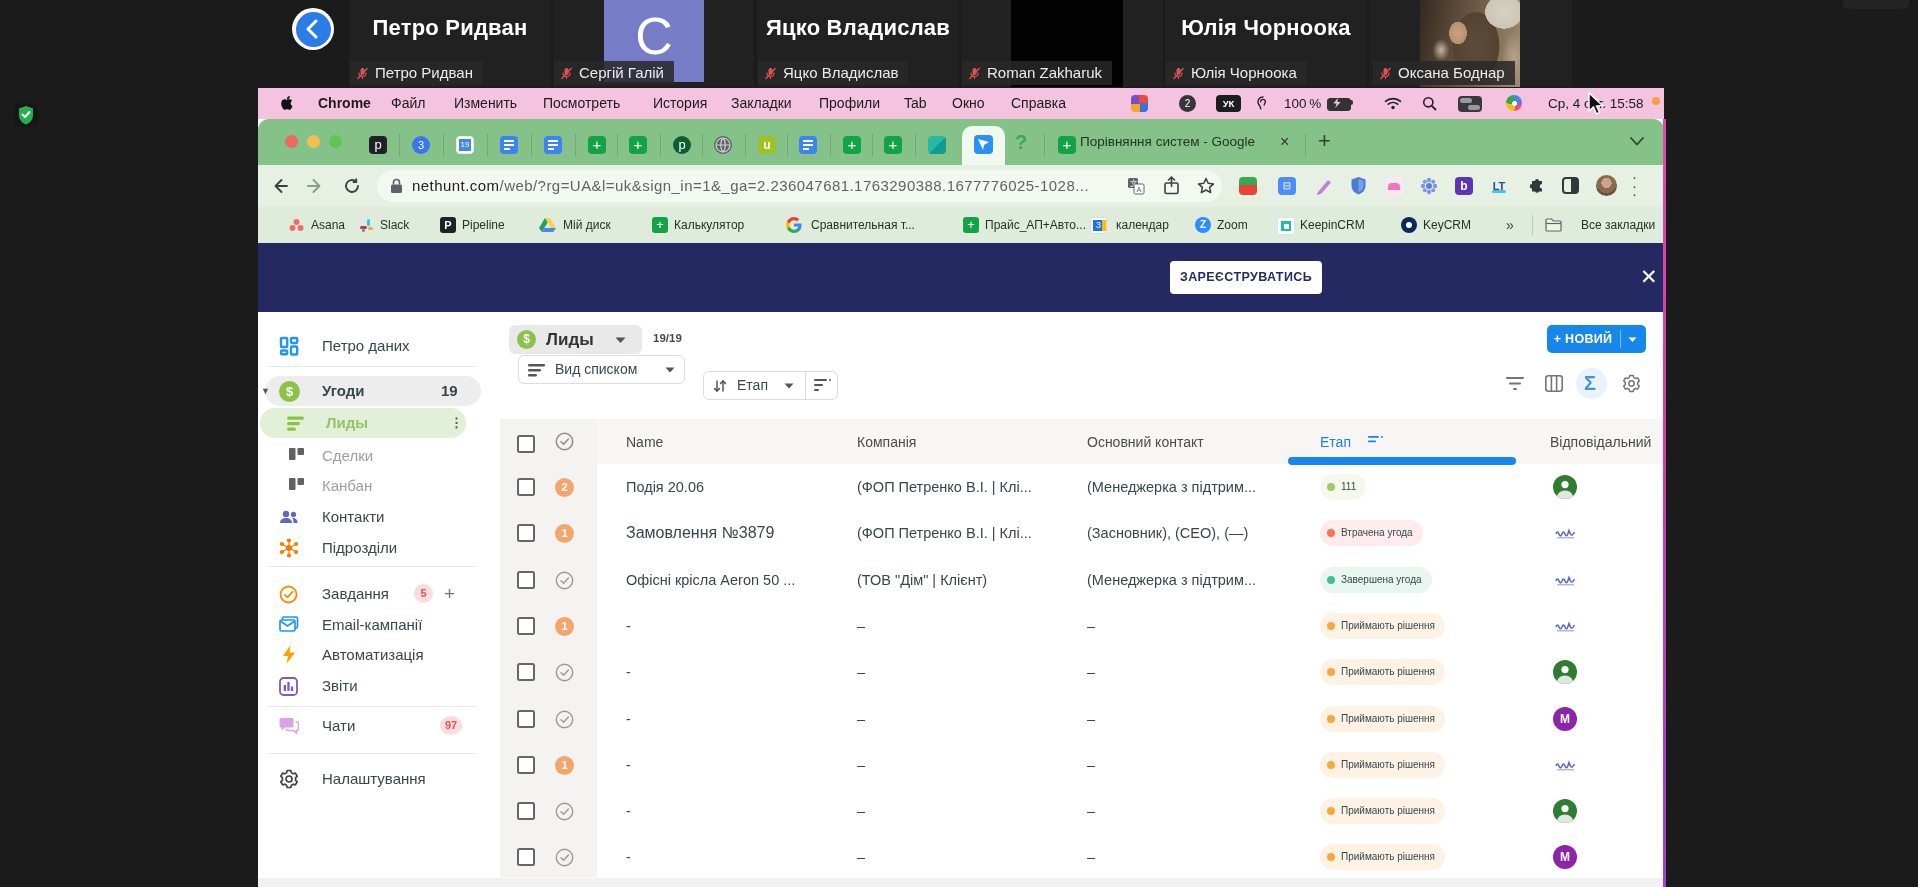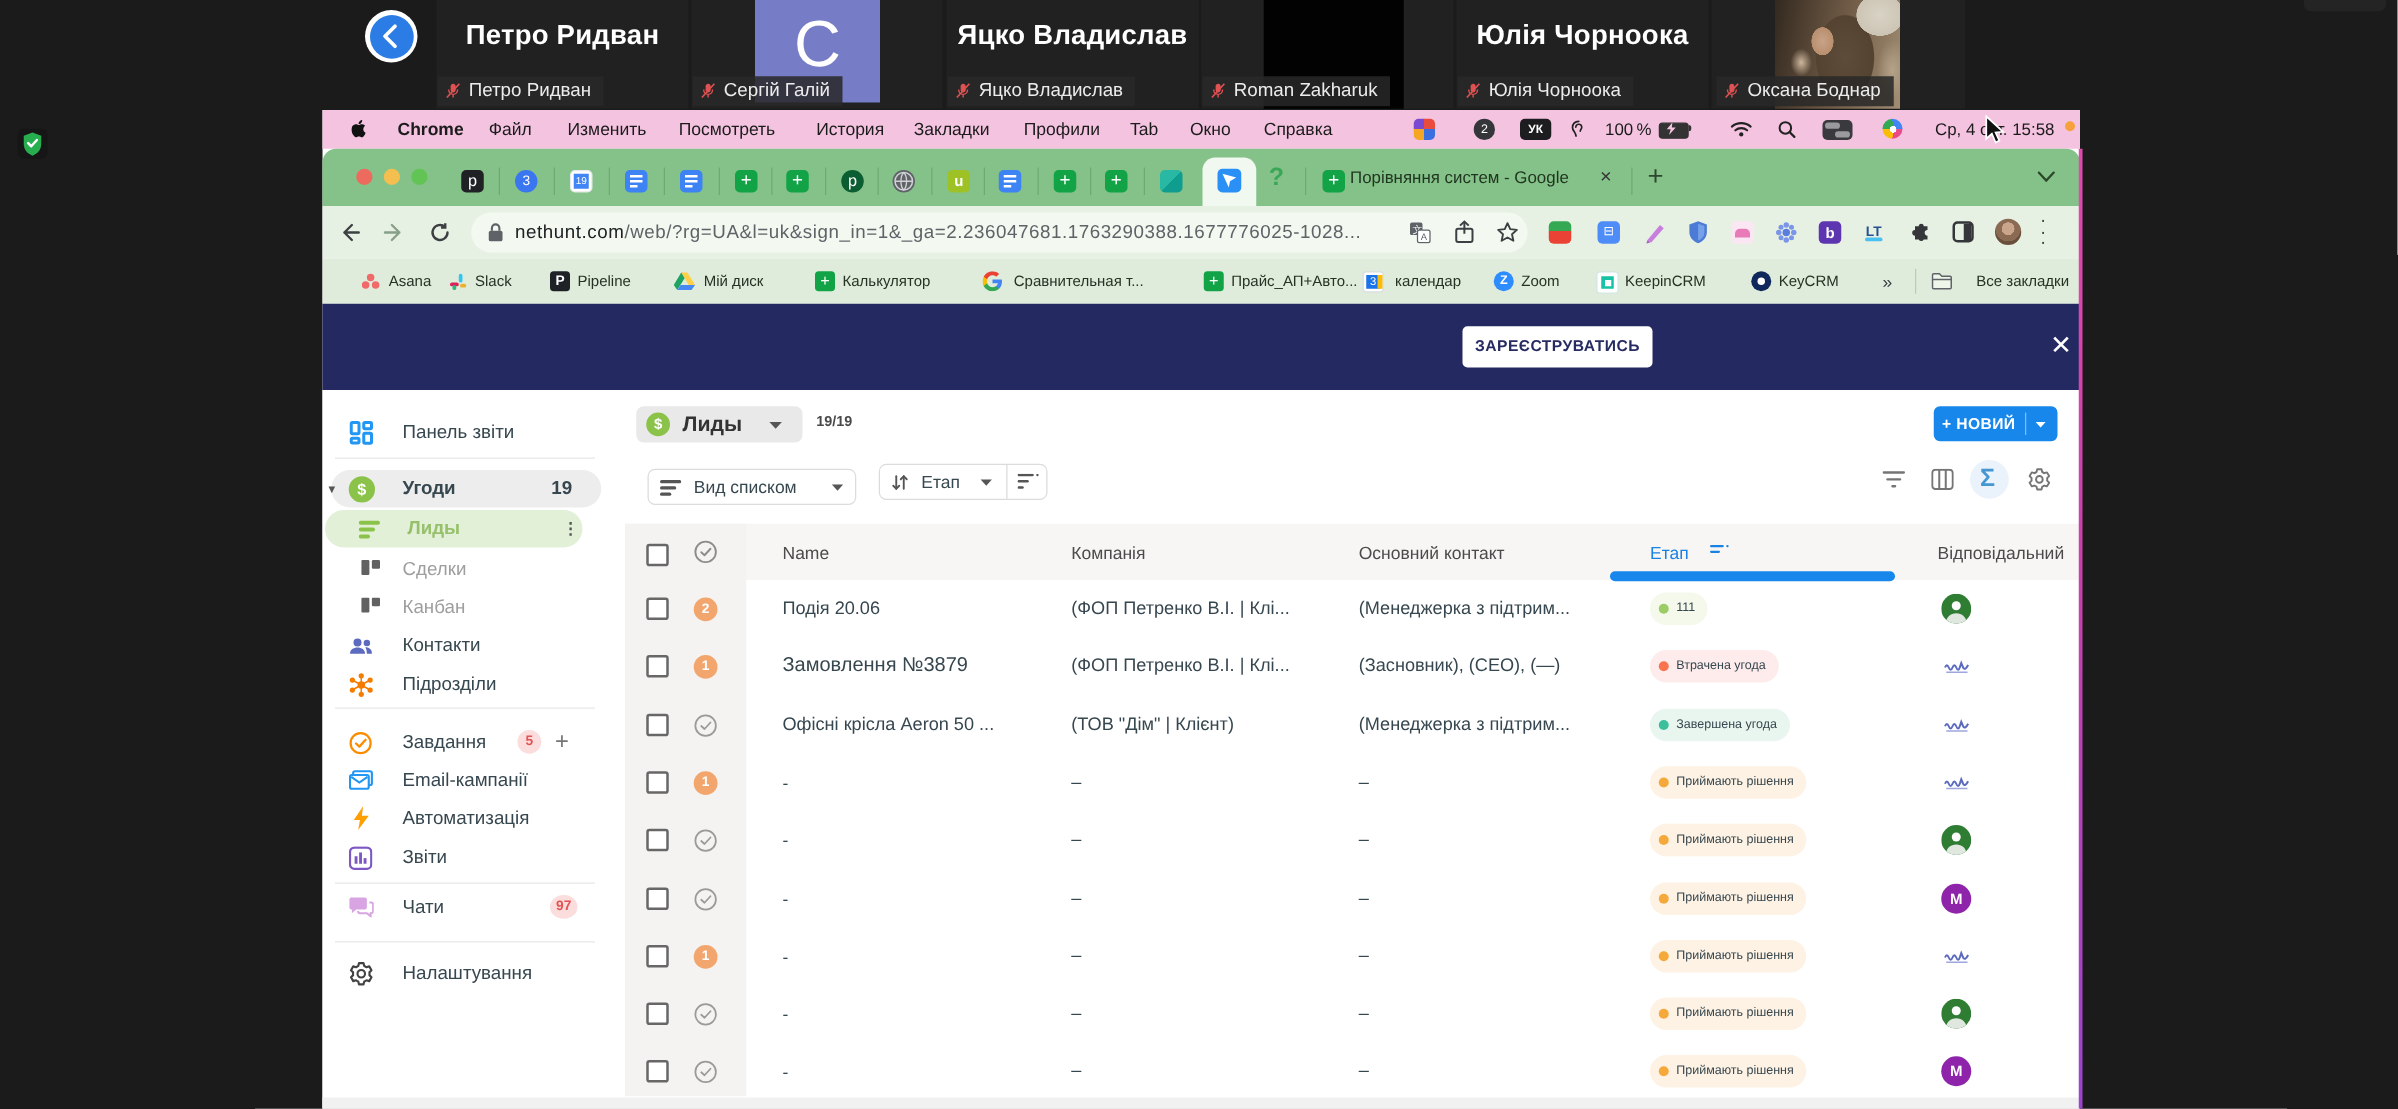--- a/index.html
+++ b/index.html
@@ -372,21 +372,21 @@
 
   <div class="nav" style="top:18px;">
     <svg class="ic" viewBox="0 0 20 20">
         <g fill="none" stroke="#2196f3" stroke-width="2.4">
           <rect x="2" y="2" width="6.2" height="9" rx="1"></rect>
           <rect x="12" y="2" width="6.2" height="5" rx="1"></rect>
           <rect x="2" y="14.5" width="6.2" height="3.8" rx="1"></rect>
           <rect x="12" y="10.5" width="6.2" height="8" rx="1"></rect>
         </g>
       </svg>
-    <span class="t">Панель звіти</span>
+    <span class="t">Петро даних</span>
   </div>
   <div class="navdiv" style="left:10px;top:54px;"></div>
 
   <div class="abs" style="left:7px;top:64px;width:216px;height:30px;border-radius:15px;background:#ededed;"></div>
   <div class="nav" style="top:64px;height:30px;line-height:30px;">
     <span class="abs" style="left:1px;top:0;color:#555;font-size:9px;">▼</span>
     <div class="abs" style="left:19px;top:4.5px;width:21px;height:21px;border-radius:50%;background:#8bc34a;color:#fff;font-size:13px;font-weight:bold;text-align:center;line-height:21px;">$</div>
     <span class="t" style="font-weight:bold;">Угоди</span>
     <span class="abs" style="left:181px;font-weight:bold;">19</span>
   </div>
@@ -517,21 +517,21 @@
   <div class="abs" style="left:395px;top:20px;font-size:11.5px;font-weight:bold;color:#4a4a4a;">19/19</div>
 
   <div class="abs" style="left:1289px;top:13px;width:99px;height:28px;border-radius:5px;background:#1787ec;">
     <div class="abs" style="left:0;top:0;width:72px;height:28px;line-height:28px;text-align:center;color:#fff;font-size:12.5px;font-weight:bold;letter-spacing:.3px;">+ НОВИЙ</div>
     <div class="abs" style="left:73px;top:5px;width:1px;height:18px;background:rgba(255,255,255,.45);"></div>
     <svg class="abs" style="left:81px;top:12px" width="9" height="6" viewBox="0 0 9 6">
         <path d="M0.5 0.5 L4.5 5 L8.5 0.5 Z" fill="#fff"></path>
       </svg>
   </div>
 
-  <div class="abs" style="left:260px;top:63px;width:167px;height:29px;border-radius:6px;border:1px solid #dcdcdc;box-sizing:border-box;background:#fff;">
+  <div class="abs" style="left:260px;top:43px;width:167px;height:29px;border-radius:6px;border:1px solid #dcdcdc;box-sizing:border-box;background:#fff;">
     <svg class="abs" style="left:9px;top:8px" width="17" height="13" viewBox="0 0 17 13">
         <g fill="#555">
           <rect x="0" y="0" width="17" height="2.6" rx="1.3"></rect>
           <rect x="0" y="5" width="13" height="2.6" rx="1.3"></rect>
           <rect x="0" y="10" width="9" height="2.6" rx="1.3"></rect>
         </g>
       </svg>
     <div class="abs" style="left:36px;top:0;height:27px;line-height:27px;font-size:14px;color:#37474f;">Вид списком</div>
     <svg class="abs" style="left:146px;top:11px" width="10" height="6" viewBox="0 0 10 6">
         <path d="M0.5 0.5 L5 5.5 L9.5 0.5 Z" fill="#555"></path>

